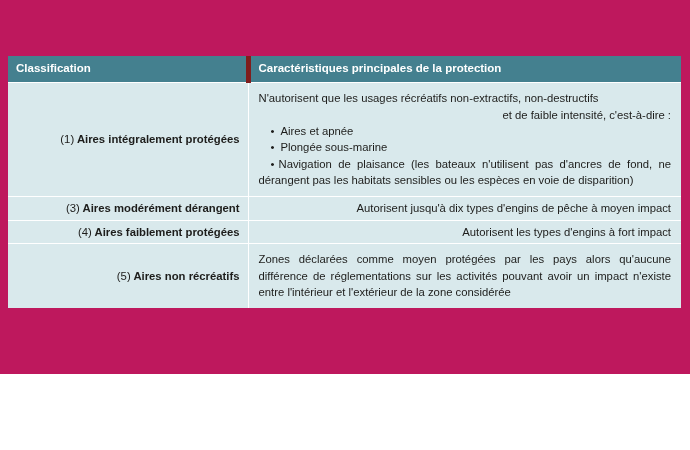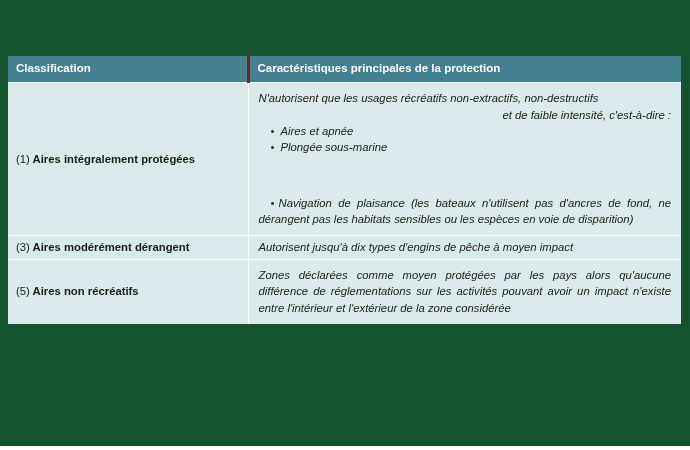--- a/index.html
+++ b/index.html
@@ -11,22 +11,22 @@
     width: 690px;
     height: 450px;
     background: #ffffff;
     font-family: "Liberation Sans", "DejaVu Sans", sans-serif;
     overflow: hidden;
   }
 
   .page {
     position: relative;
     width: 690px;
-    height: 446px;
-    background: #14532d;
+    height: 374px;
+    background: #be185d;
     box-sizing: border-box;
   }
 
   .table-wrap {
     position: absolute;
     left: 8px;
     top: 56px;
     width: 673px;
   }
 
@@ -45,61 +45,61 @@
     color: #ffffff;
     font-weight: bold;
     font-size: 11.5px;
     text-align: left;
     padding: 6px 8px 7px 8px;
     line-height: 1.15;
     vertical-align: middle;
     border: none;
   }
   thead th.th-desc {
-    border-left: 3px solid #7f1d1d;
+    border-left: 5px solid #7f1d1d;
   }
 
   tbody td {
     background: #d9e9ec;
     color: #1d1d1b;
     font-size: 11.3px;
     line-height: 1.45;
     vertical-align: middle;
     border-top: 1px solid #ffffff;
     padding: 5px 8px 6px 8px;
+    text-align: right;
   }
 
   tbody td.cell-class {
     font-weight: bold;
     white-space: nowrap;
   }
   tbody td.cell-class .num {
     font-weight: normal;
   }
 
   tbody td.cell-desc {
     border-left: 1px solid #ffffff;
     text-align: justify;
     text-justify: inter-word;
     padding-left: 10px;
     padding-right: 10px;
-    font-style: italic;
   }
 
   tbody tr.row-tall td {
     padding-top: 7px;
     padding-bottom: 8px;
   }
 
   tbody tr.row-compact td {
     padding-top: 3px;
     padding-bottom: 3px;
   }
   tbody tr.row-compact td.cell-desc {
-    text-align: left;
+    text-align: right;
   }
 
   .intro-line {
     text-align: justify;
     text-justify: inter-word;
   }
   .intro-line.last-free {
     text-align: right;
   }
 
@@ -110,21 +110,20 @@
   }
   ul.bullets li {
     position: relative;
     padding-left: 22px;
     margin: 0;
     text-align: left;
   }
   ul.bullets li.justified {
     text-align: justify;
     text-justify: inter-word;
-    margin-top: 39px;
   }
   ul.bullets li .bullet-dot {
     position: absolute;
     left: 12px;
     top: 0;
   }
   ul.bullets li .li-text {
     display: block;
   }
 
@@ -185,20 +184,27 @@
 
 
         <tr class="row-compact">
           <td class="cell-class">
             <span class="num">(3)</span>
             <span>Aires modérément dérangent</span>
           </td>
           <td class="cell-desc">Autorisent jusqu'à dix types d'engins de pêche à moyen impact</td>
         </tr>
 
+        <tr class="row-compact">
+          <td class="cell-class">
+            <span class="num">(4)</span>
+            <span>Aires faiblement protégées</span>
+          </td>
+          <td class="cell-desc">Autorisent les types d'engins à fort impact</td>
+        </tr>
 
         <tr class="row-tall">
           <td class="cell-class">
             <span class="num">(5)</span>
             <span>Aires non récréatifs</span>
           </td>
           <td class="cell-desc">Zones déclarées comme moyen protégées par les pays alors qu'aucune différence de réglementations sur les activités pouvant avoir un impact n'existe entre l'intérieur et l'extérieur de la zone considérée</td>
         </tr>
 
       </tbody>

